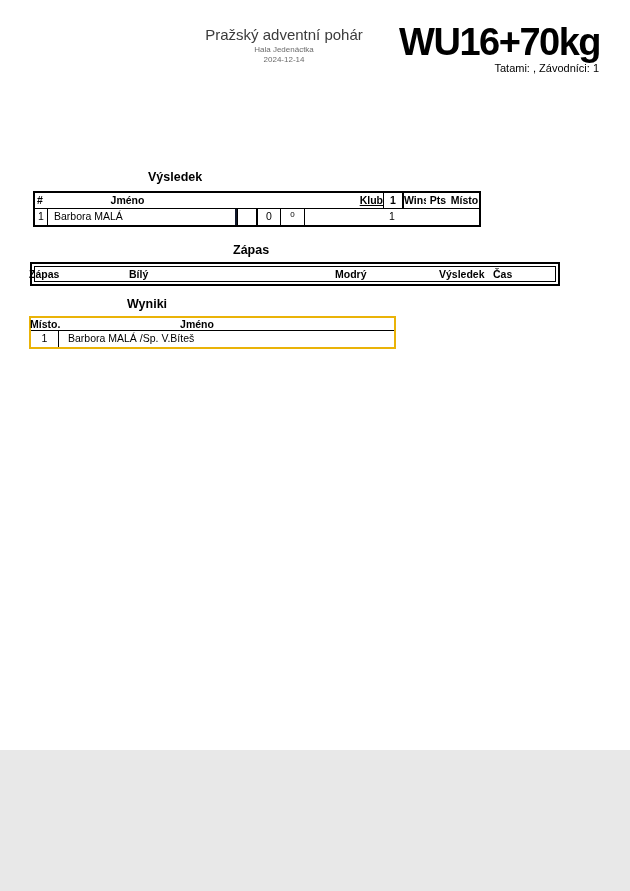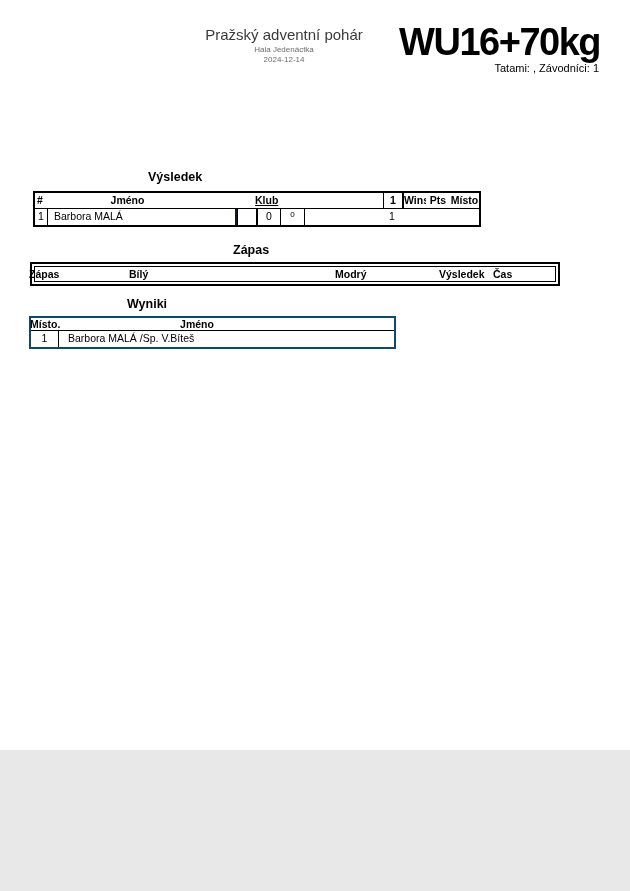--- a/index.html
+++ b/index.html
@@ -38,38 +38,38 @@
   .c-pts{width:24px;flex:0 0 24px;}
   .c-place{width:29px;flex:1 1 auto;}
   .trow.dat .c-num{border-right:1px solid #000;text-align:center;}
   .trow.dat .c-name{border-right:2px solid #0f172a;padding-left:6px;}
   .trow.dat .c-club{padding-left:3px;}
   .trow.dat .c-wins{text-align:center;}
   .trow.dat .c-pts{border-left:1px solid #000;text-align:center;font-size:8px;line-height:10px;padding-top:1px;}
   .trow.dat .c-place{border-left:1px solid #000;text-align:center;}
   .trow.hdr .c-num{padding-left:2px;}
   .trow.hdr .c-name{text-align:center;padding-right:30px;}
-  .trow.hdr .c-club{text-align:left;padding-left:18px;text-decoration:underline;}
+  .trow.hdr .c-club{text-align:right;padding-left:18px;text-decoration:underline;}
   .trow.hdr .c-m1{text-align:center;}
   .trow.hdr .c-wins{text-align:center;}
   .trow.hdr .c-pts{text-align:center;}
   .trow.hdr .c-place{text-align:center;}
 
   
   .match-table{left:30px;top:262px;width:530px;height:24px;border:2px solid #000;box-sizing:border-box;background:#fff;}
   .match-inner{position:absolute;left:2px;top:2px;right:2px;bottom:2px;border:1px solid #000;box-sizing:border-box;}
   .match-inner span{position:absolute;top:0;font-size:10.5px;font-weight:bold;line-height:15px;white-space:nowrap;}
   .mh-zapas{left:-6px;}
   .mh-bily{left:94px;}
   .mh-modry{left:300px;}
   .mh-vysledek{left:404px;}
   .mh-cas{left:458px;}
 
   
-  .res-table{left:29px;top:316px;width:367px;border:2px solid #0c4a6e;box-sizing:border-box;background:#fff;}
+  .res-table{left:29px;top:316px;width:367px;border:2px solid #eab308;box-sizing:border-box;background:#fff;}
   .res-hdr{position:relative;height:12px;border-bottom:1px solid #000;font-size:10.5px;font-weight:bold;line-height:12px;}
   .res-hdr .rh-place{position:absolute;left:-1px;top:0;}
   .res-hdr .rh-name{position:absolute;left:138px;width:56px;text-align:center;top:0;}
   .res-row{display:flex;height:16px;font-size:10.5px;line-height:15px;}
   .r-place{width:28px;flex:0 0 28px;border-right:1px solid #000;text-align:center;box-sizing:border-box;}
   .r-name{flex:1;padding-left:9px;white-space:nowrap;overflow:hidden;}
 
   
   .watermark{left:595px;top:844px;writing-mode:vertical-rl;font-size:4.5px;color:#b0b0b0;letter-spacing:0.5px;}
 </style>

